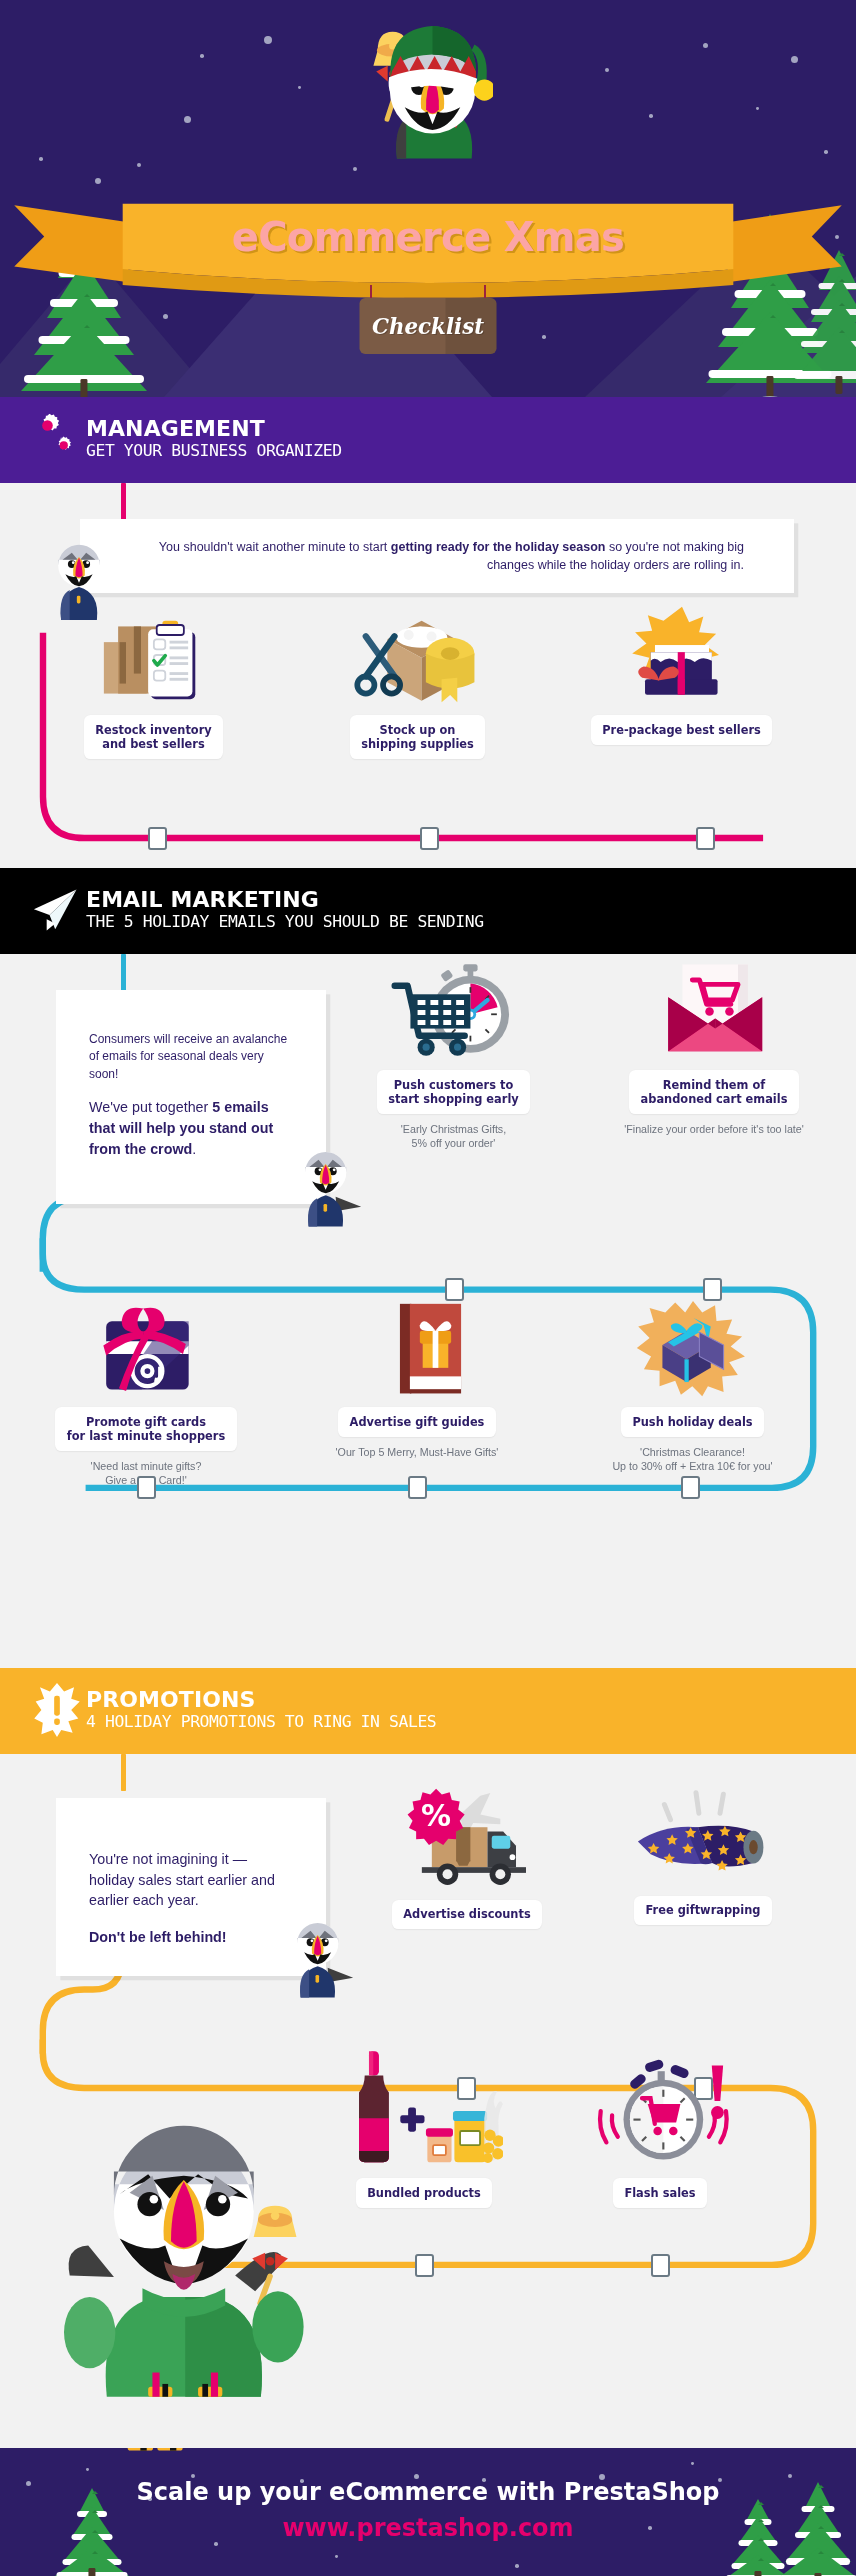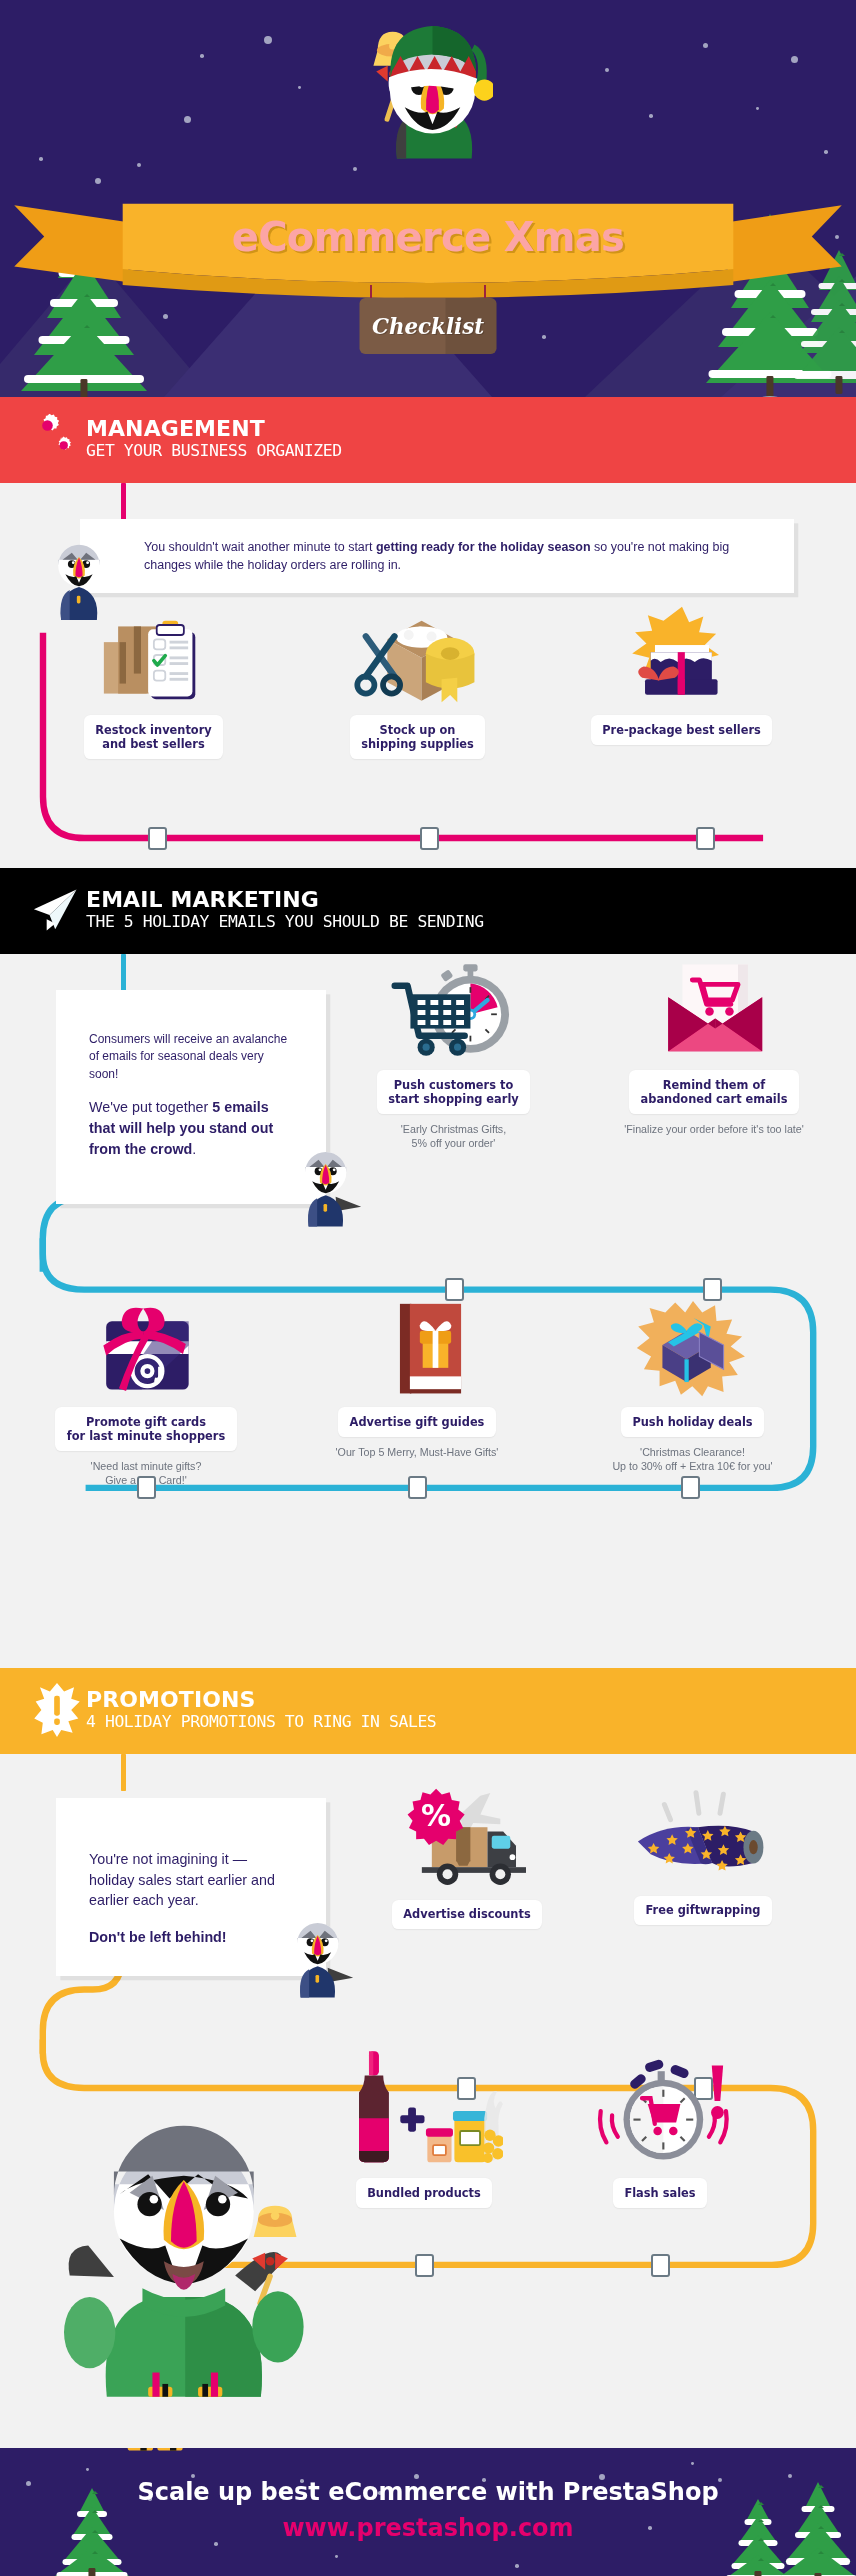--- a/index.html
+++ b/index.html
@@ -100,21 +100,21 @@
   .sec-title {
     font-family: "DejaVu Sans", sans-serif;
     font-weight: bold; font-size: 22px; color: #fff; letter-spacing: 0.1px;
     line-height: 1.05;
   }
   .sec-sub {
     font-family: "DejaVu Sans Mono", monospace;
     font-size: 16.4px; color: #fff; letter-spacing: -0.4px; line-height: 1.35;
     font-weight: 300;
   }
-  .head-mgmt  { background: #ef4444; }
+  .head-mgmt  { background: #4c1d95; }
   .head-email { background: #000000; }
   .head-promo { background: #f9b32a; }
 
   
   .section { position: relative; width: 856px; background: #f2f2f2; }
 
   
   .callout {
     position: absolute; background: #fff;
     box-shadow: 4.3px 4.3px 0 rgba(0,0,0,.07);
@@ -320,21 +320,21 @@
 
 <div class="section" style="height:385px;">
 
   <div class="tick" style="left:121px; top:0; height:37px; background:#e5006d;"></div>
 
   <svg style="position:absolute;left:0;top:0" width="856" height="385" viewBox="0 0 1200 540">
     <path d="M1070 498 L118 498 Q60 498 60 440 L60 210" stroke="#e5006d" stroke-width="9" fill="none"></path>
   </svg>
 
   <div class="callout" style="left:80px; top:36px; width:714px; height:74px; display:flex; align-items:center; justify-content:center;">
-    <div class="callout-text" style="text-align:left; font-size:12.5px; padding:0 50px 0 64px;">
+    <div class="callout-text" style="text-align:right; font-size:12.5px; padding:0 50px 0 64px;">
       <span>You shouldn't wait another minute to start </span><b>getting ready for the holiday season</b><span> so you're not making big changes while the holiday orders are rolling in.</span>
     </div>
   </div>
 
   <div style="position:absolute;left:51px;top:51px;width:56px;height:86px">
     <svg viewBox="0 0 78 120" width="56" height="86">
       <path d="M14 120 Q10 82 39 74 Q68 82 64 120 Z" fill="#20366b"></path>
       <path d="M14 120 Q10 86 26 78 L26 120 Z" fill="#3c4f85"></path>
       <rect x="36" y="86" width="5" height="11" rx="2" fill="#f5b425"></rect>
       <circle cx="39" cy="44" r="29" fill="#fff"></circle>
@@ -946,16 +946,16 @@
     <svg viewBox="0 0 120 34" width="86" height="24">
       <rect x="4" y="0" width="12" height="22" fill="#e5006d"></rect>
       <rect x="46" y="0" width="12" height="22" fill="#e5006d"></rect>
       <rect x="0" y="16" width="36" height="16" rx="4" fill="#f9b32a"></rect>
       <rect x="42" y="16" width="36" height="16" rx="4" fill="#f9b32a"></rect>
       <rect x="18" y="0" width="9" height="32" fill="#111"></rect>
       <rect x="60" y="0" width="9" height="32" fill="#111"></rect>
     </svg>
   </div>
 
-  <div class="footer-line1">Scale up best eCommerce with PrestaShop</div>
+  <div class="footer-line1">Scale up your eCommerce with PrestaShop</div>
   <div class="footer-line2">www.prestashop.com</div>
 </div>
 
 
 </body></html>

